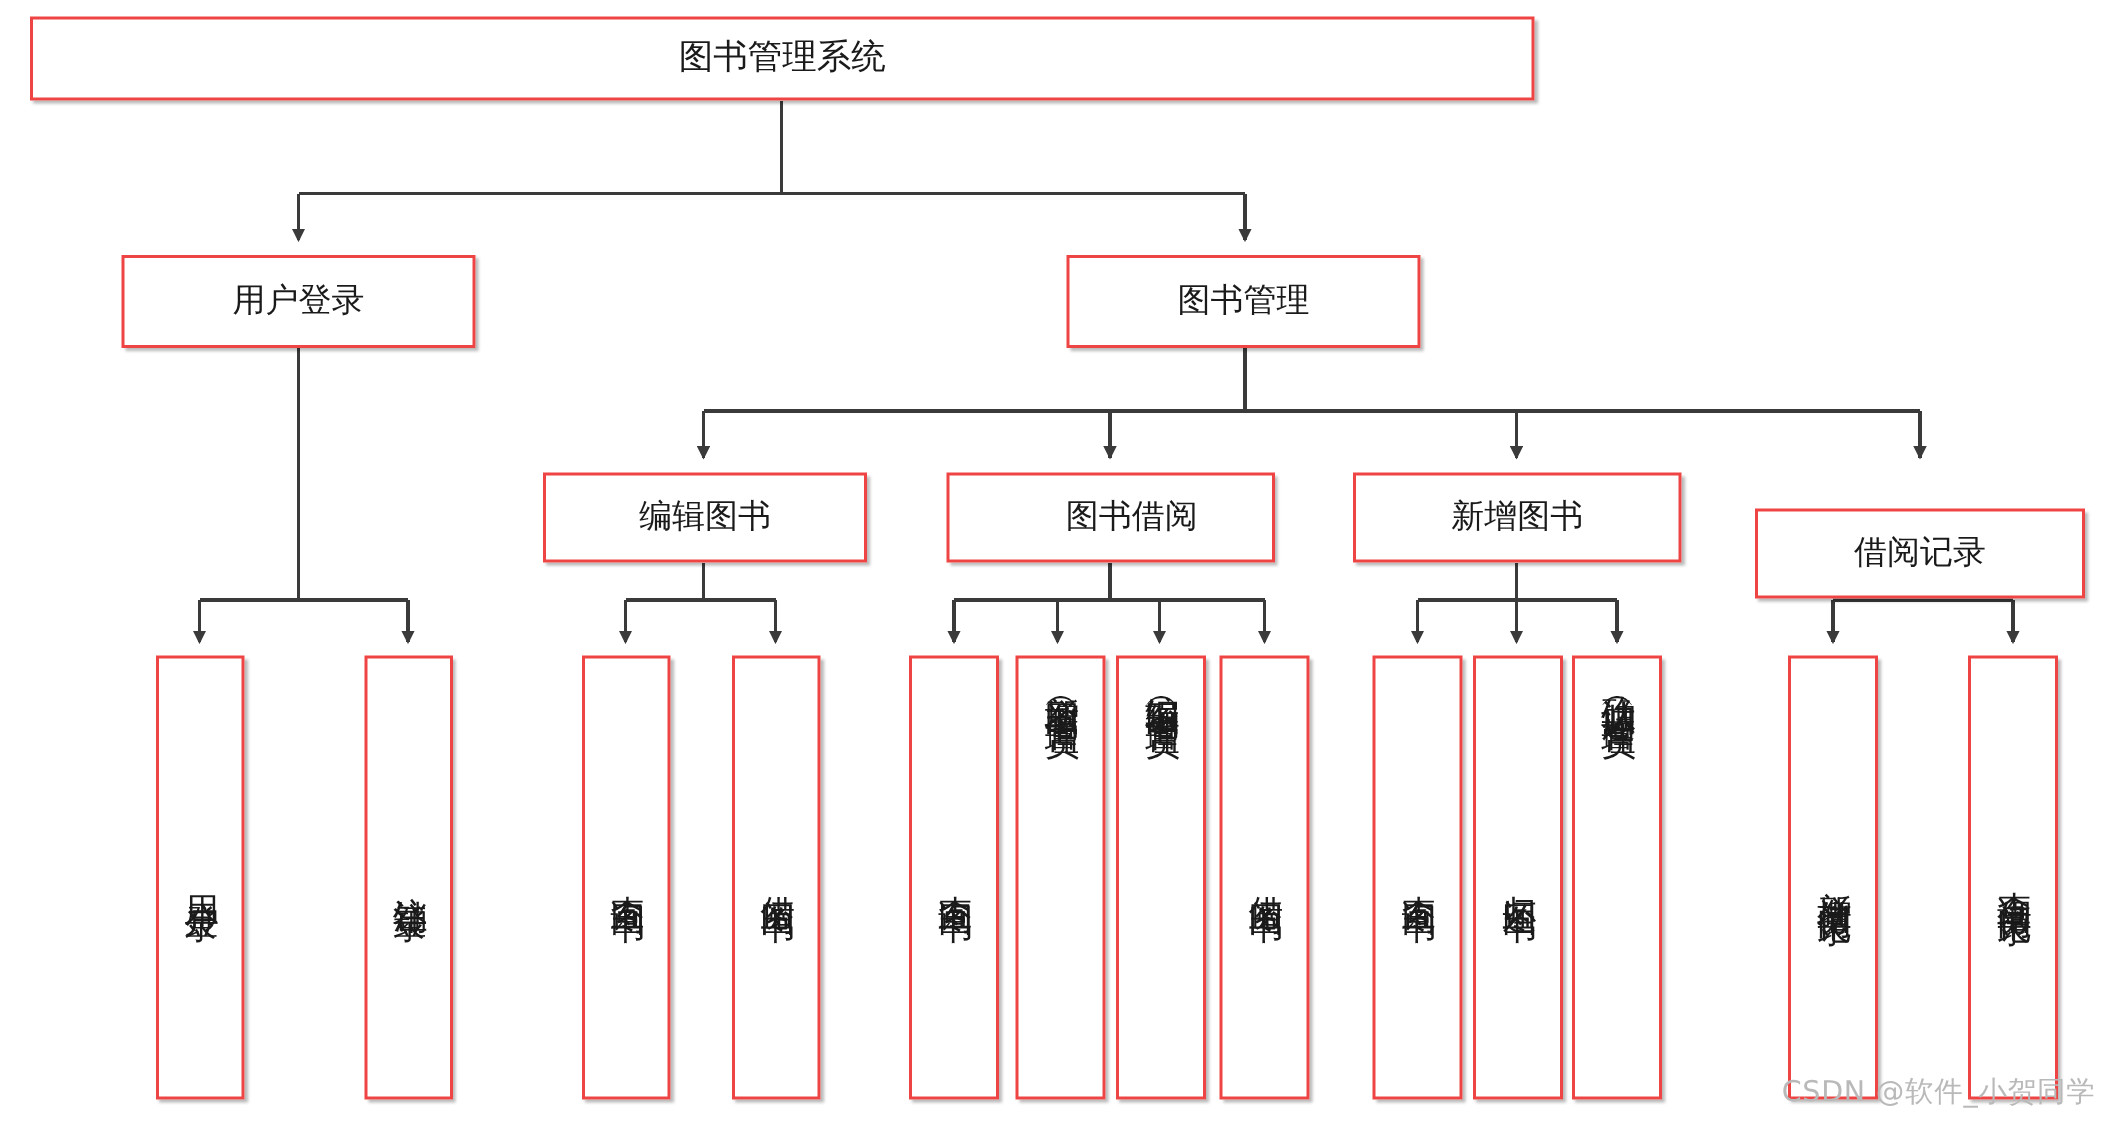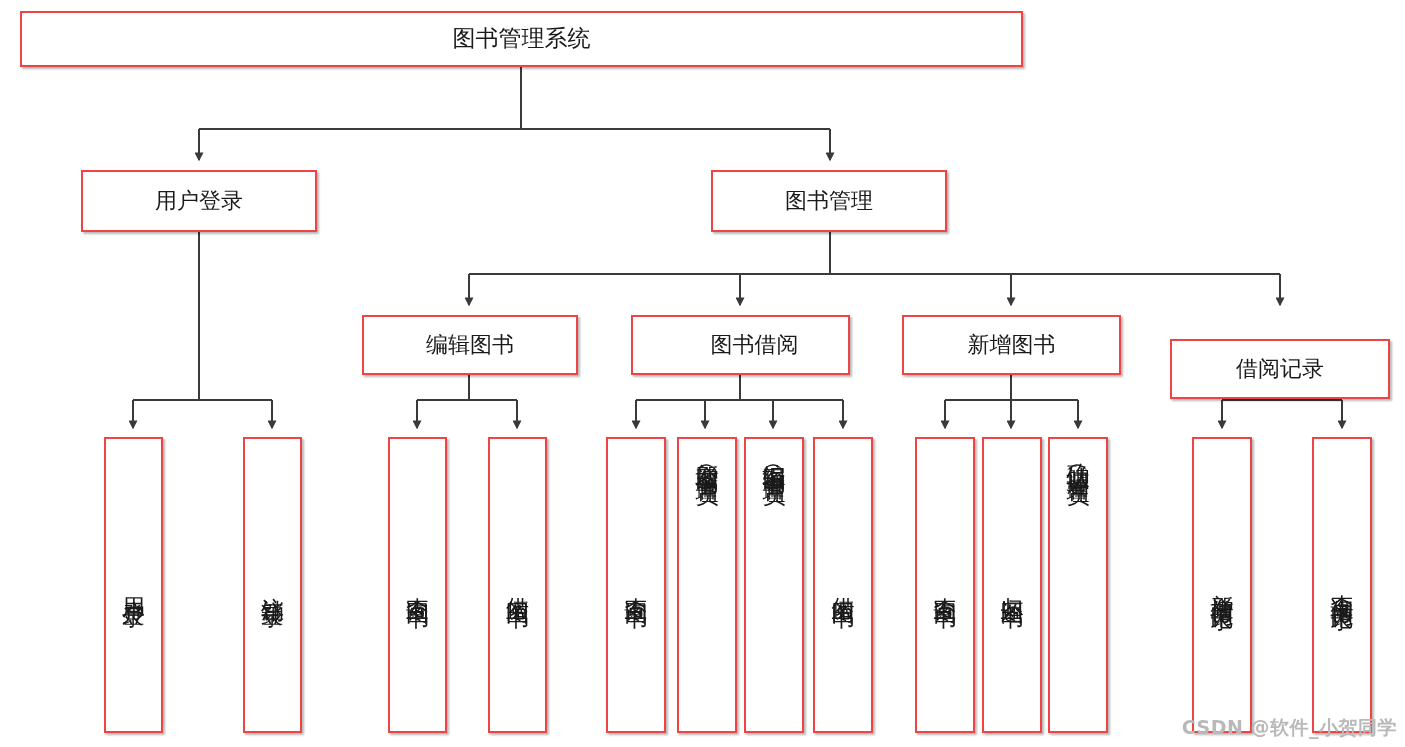--- a/index.html
+++ b/index.html
@@ -67,21 +67,20 @@
   }
   #watermark {
     position: absolute;
     right: 8px;
     bottom: 6px;
     font-size: 19px;
     color: #b9b9b9;
     letter-spacing: 0.5px;
     white-space: nowrap;
     user-select: none;
-    font-weight: bold;
   }
 </style>
 </head>
 <body>
 
 <div id="canvas">
 
   <svg id="edges" viewBox="0 0 1405 747" xmlns="http://www.w3.org/2000/svg">
     <defs>
       <marker id="arrow" markerWidth="9" markerHeight="9" refX="7.6" refY="4.5" orient="auto" markerUnits="userSpaceOnUse">

